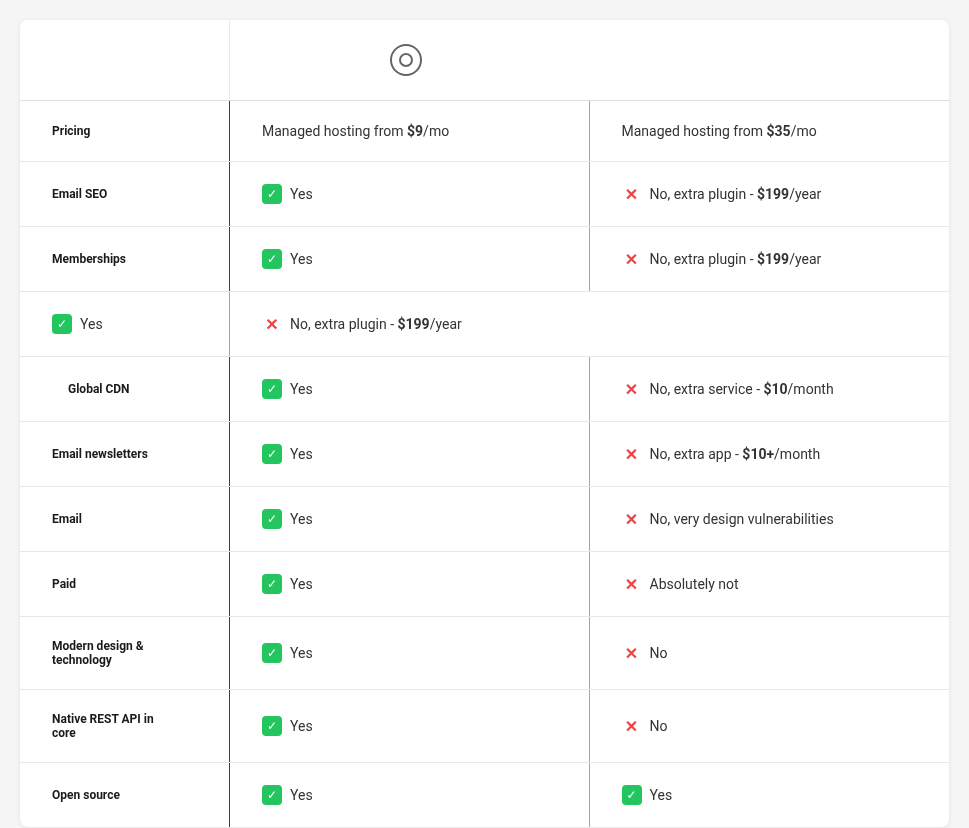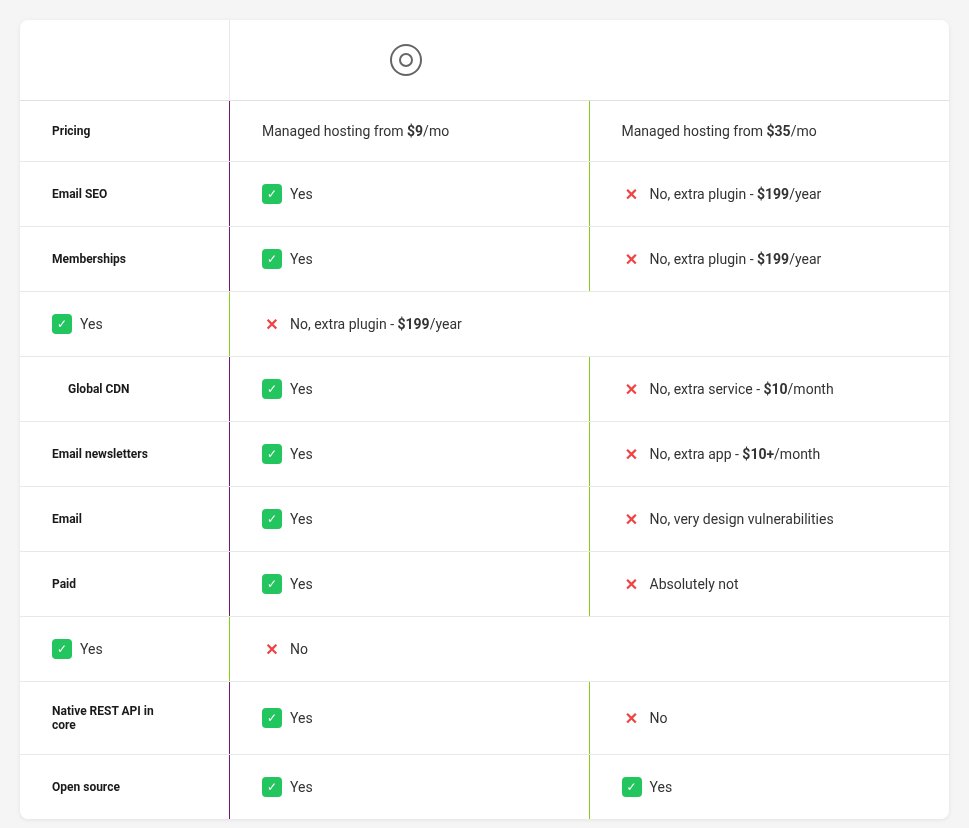--- a/index.html
+++ b/index.html
@@ -217,20 +217,22 @@
         <div class="cell cell-ghost">
           <span class="check-icon">✓</span>
           <span>Yes</span>
         </div>
         <div class="cell">
           <span class="x-icon">✕</span>
           <span>Absolutely not</span>
         </div>
       </div>
       <div class="table-row">
+        <div class="cell cell-feature" style="white-space: pre-line;">Modern design &amp;
+technology</div>
         <div class="cell cell-ghost">
           <span class="check-icon">✓</span>
           <span>Yes</span>
         </div>
         <div class="cell">
           <span class="x-icon">✕</span>
           <span>No</span>
         </div>
       </div>
       <div class="table-row">

